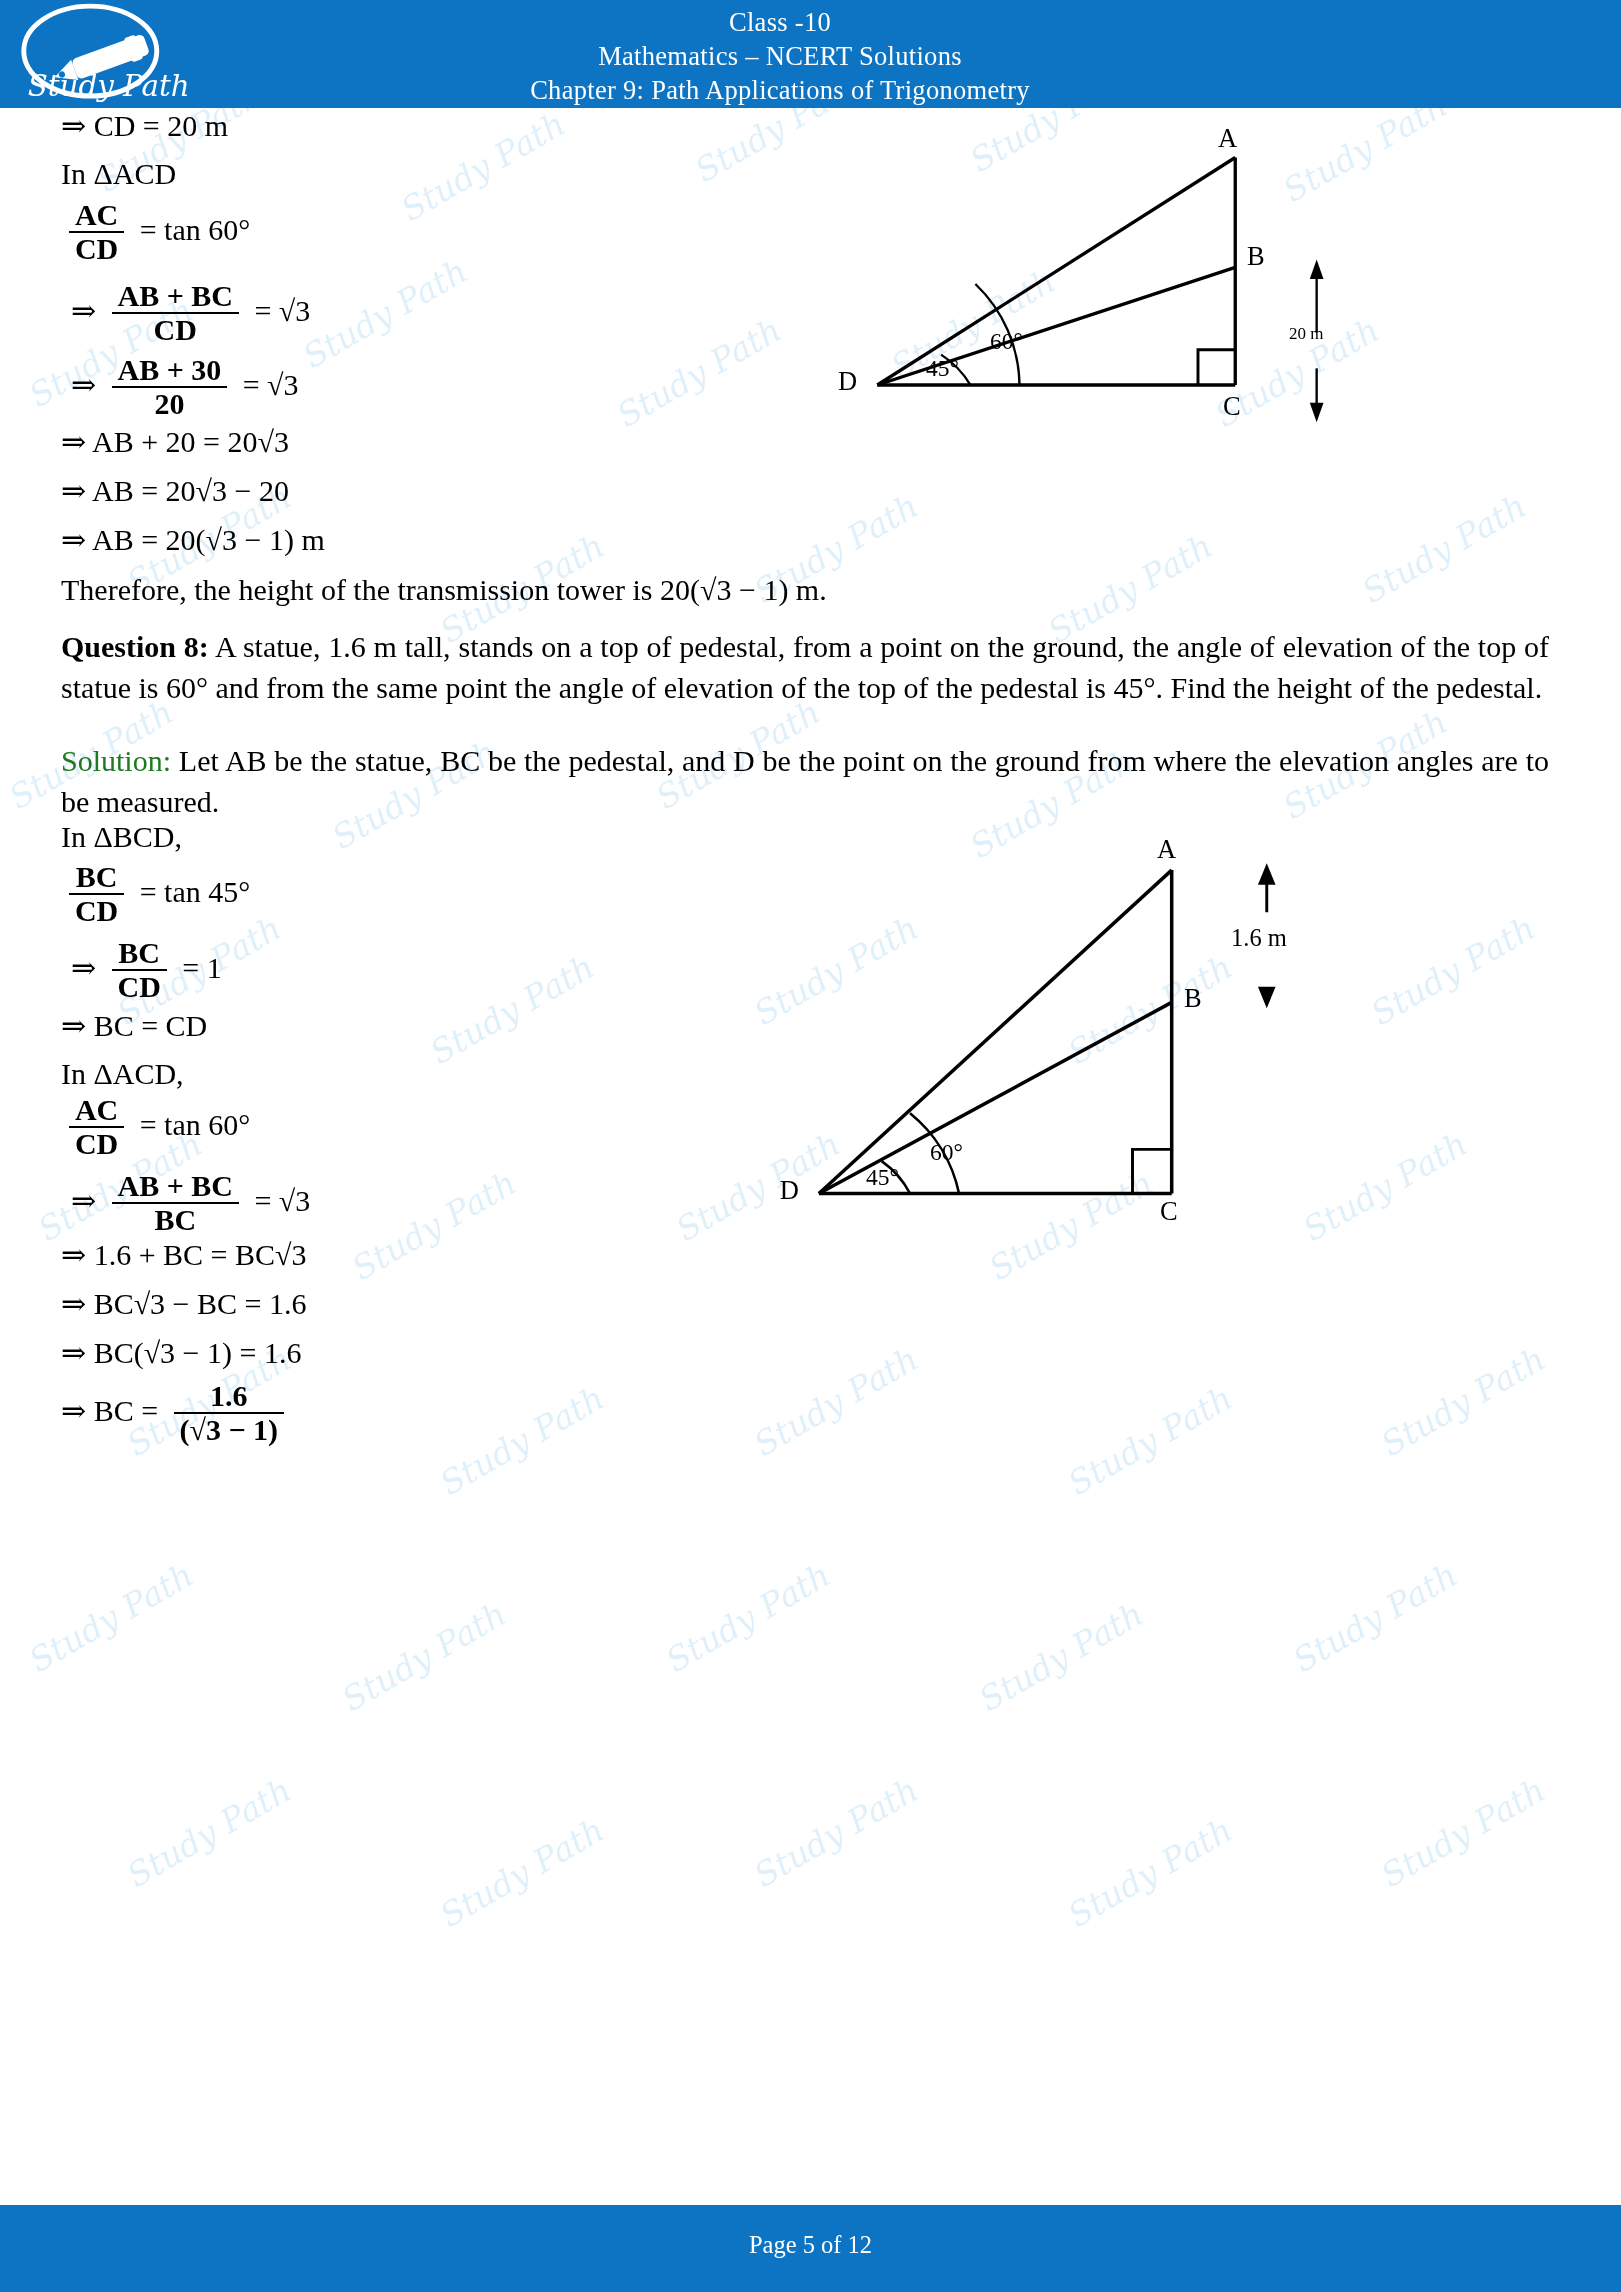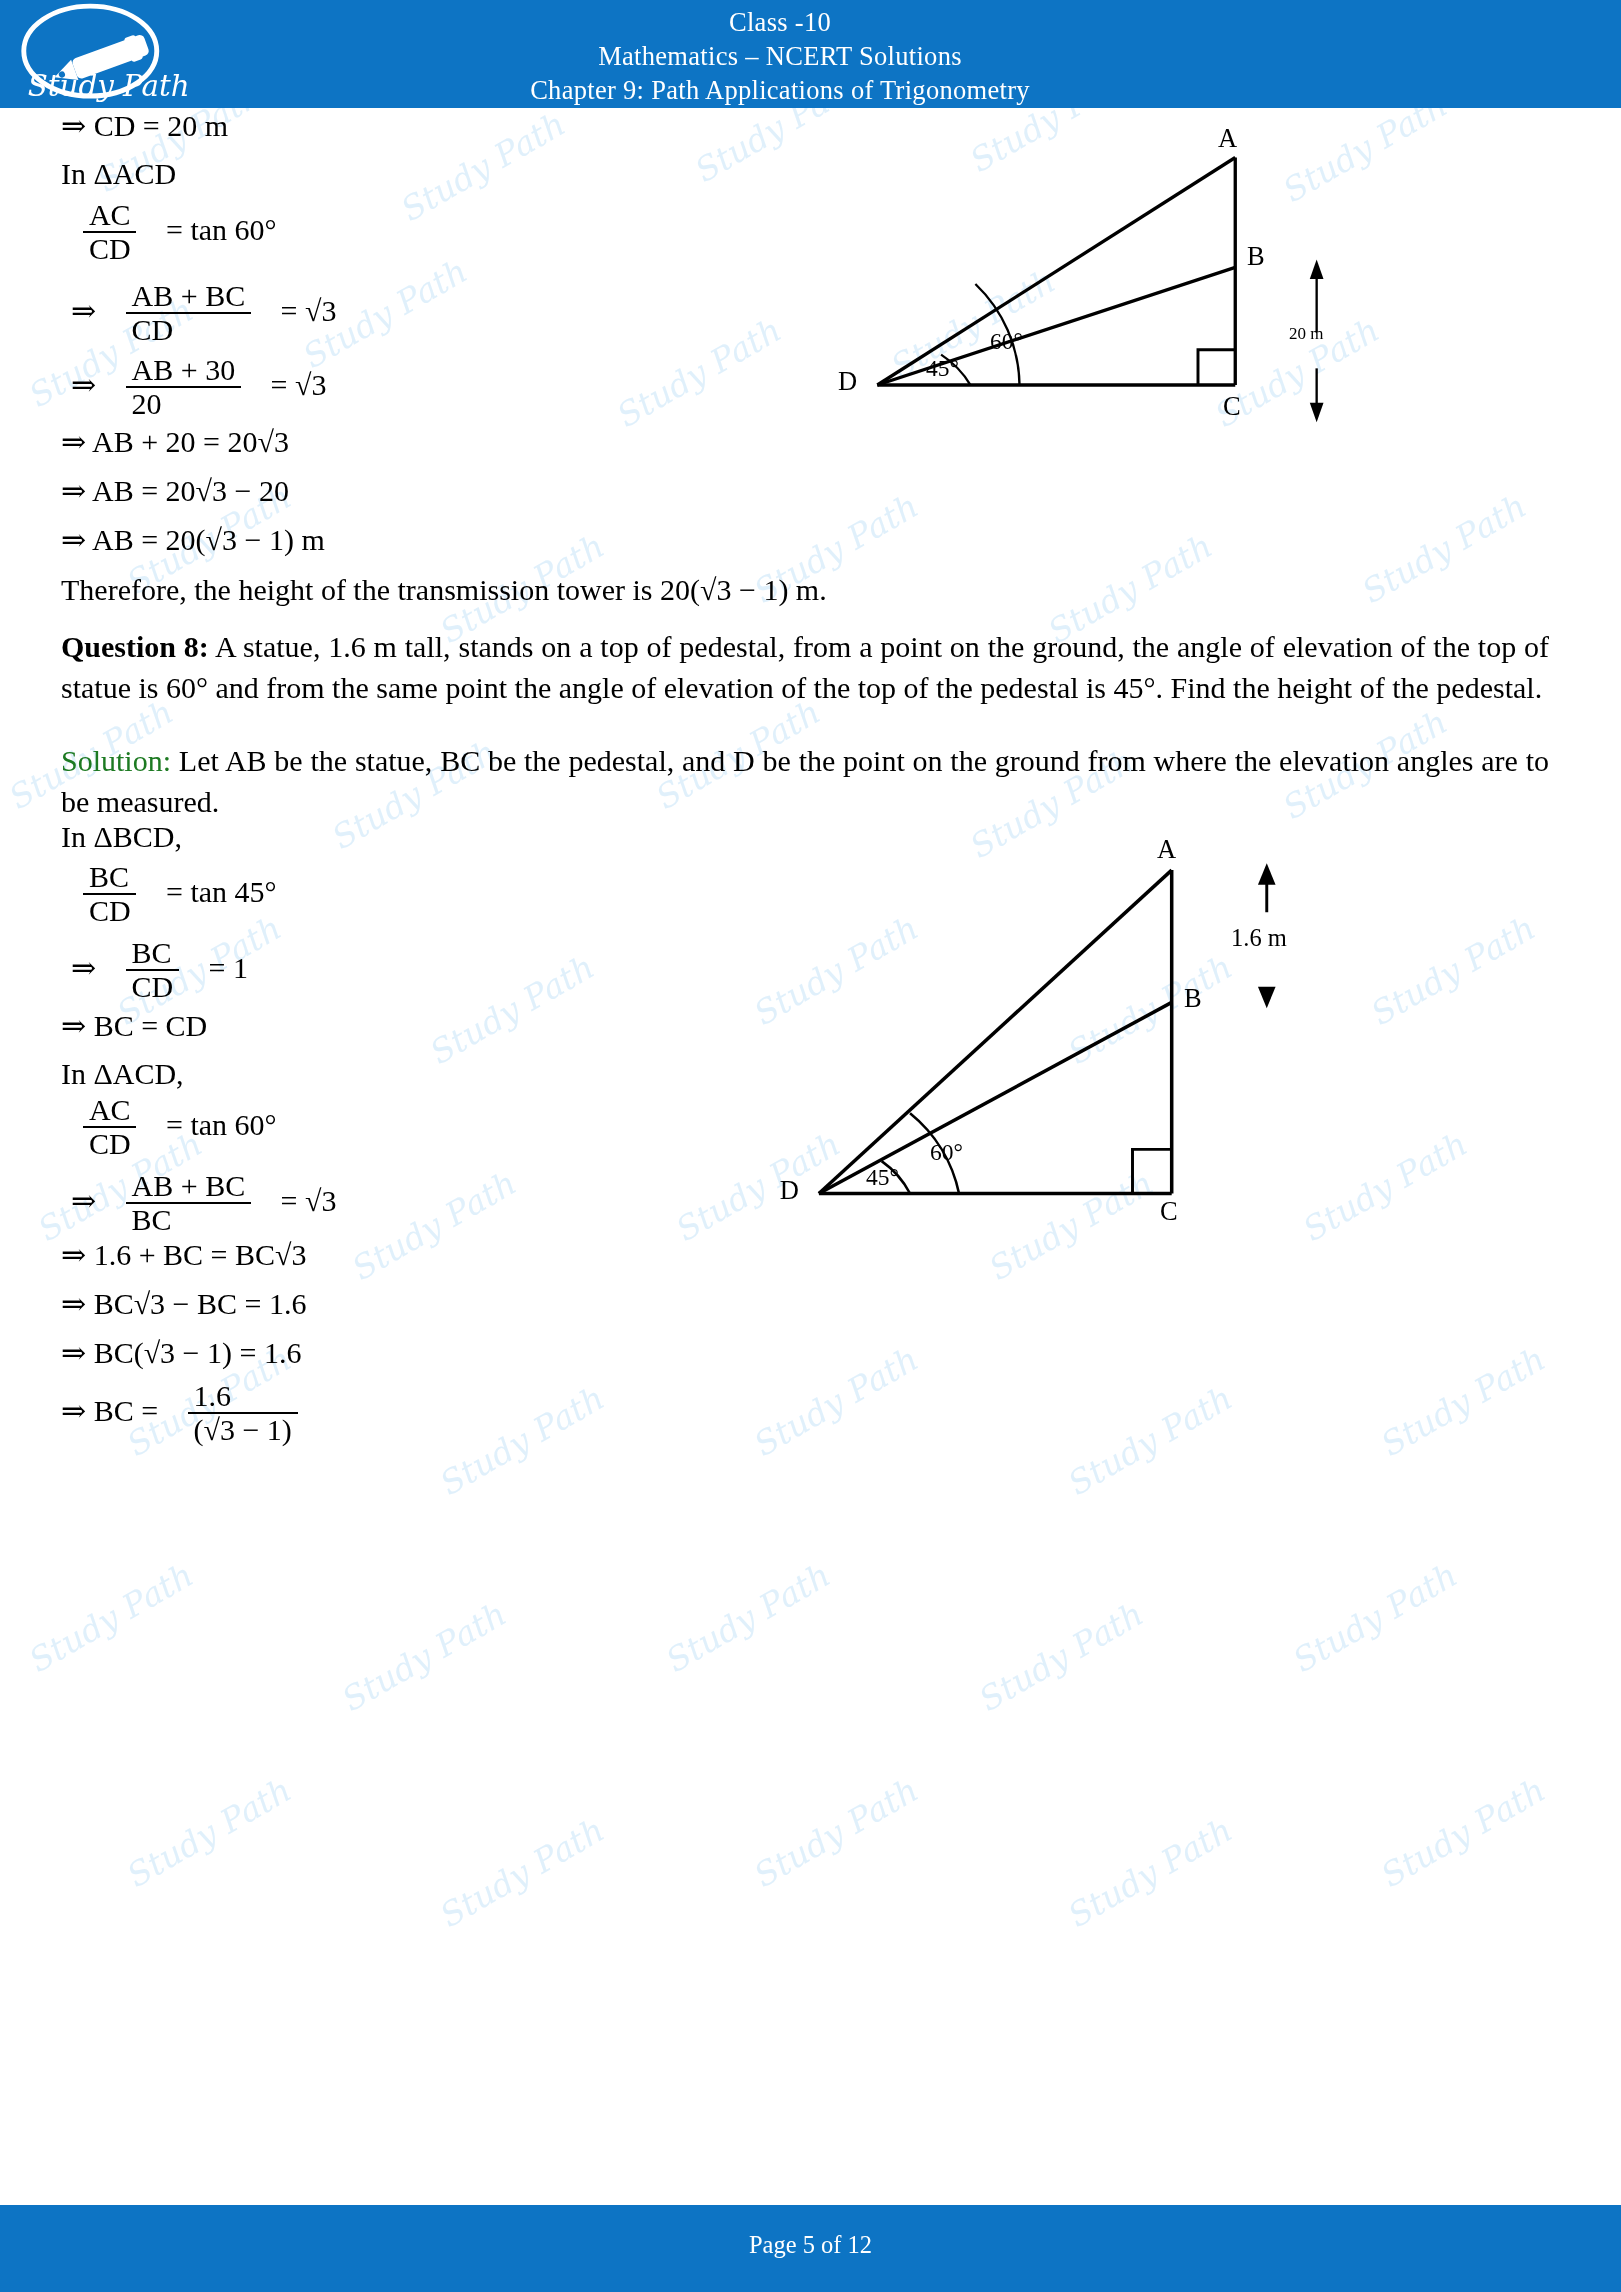--- a/index.html
+++ b/index.html
@@ -105,24 +105,26 @@
     line-height: 41px;
     text-align: justify;
   }
   .qlabel { font-weight: bold; color: #000; }
   .slabel { font-weight: normal; color: #1d7a22; }
 
   
   .frac {
     display: inline-block;
     vertical-align: middle;
+    text-align: center;
     line-height: 1.05;
-    margin: 0 22px;
+    margin: 0 8px;
     position: relative;
     top: -2px;
+    font-weight: bold;
   }
   .frac .num { display: block; padding: 0 5.9px; }
   .frac .den { display: block; padding: 0 5.9px; border-top: 2px solid #000; }
 
   
   .diagram { position: absolute; }
   .dlabel {
     position: absolute;
     font-family: "Liberation Serif", "DejaVu Serif", serif;
     font-size: 26.5px;

